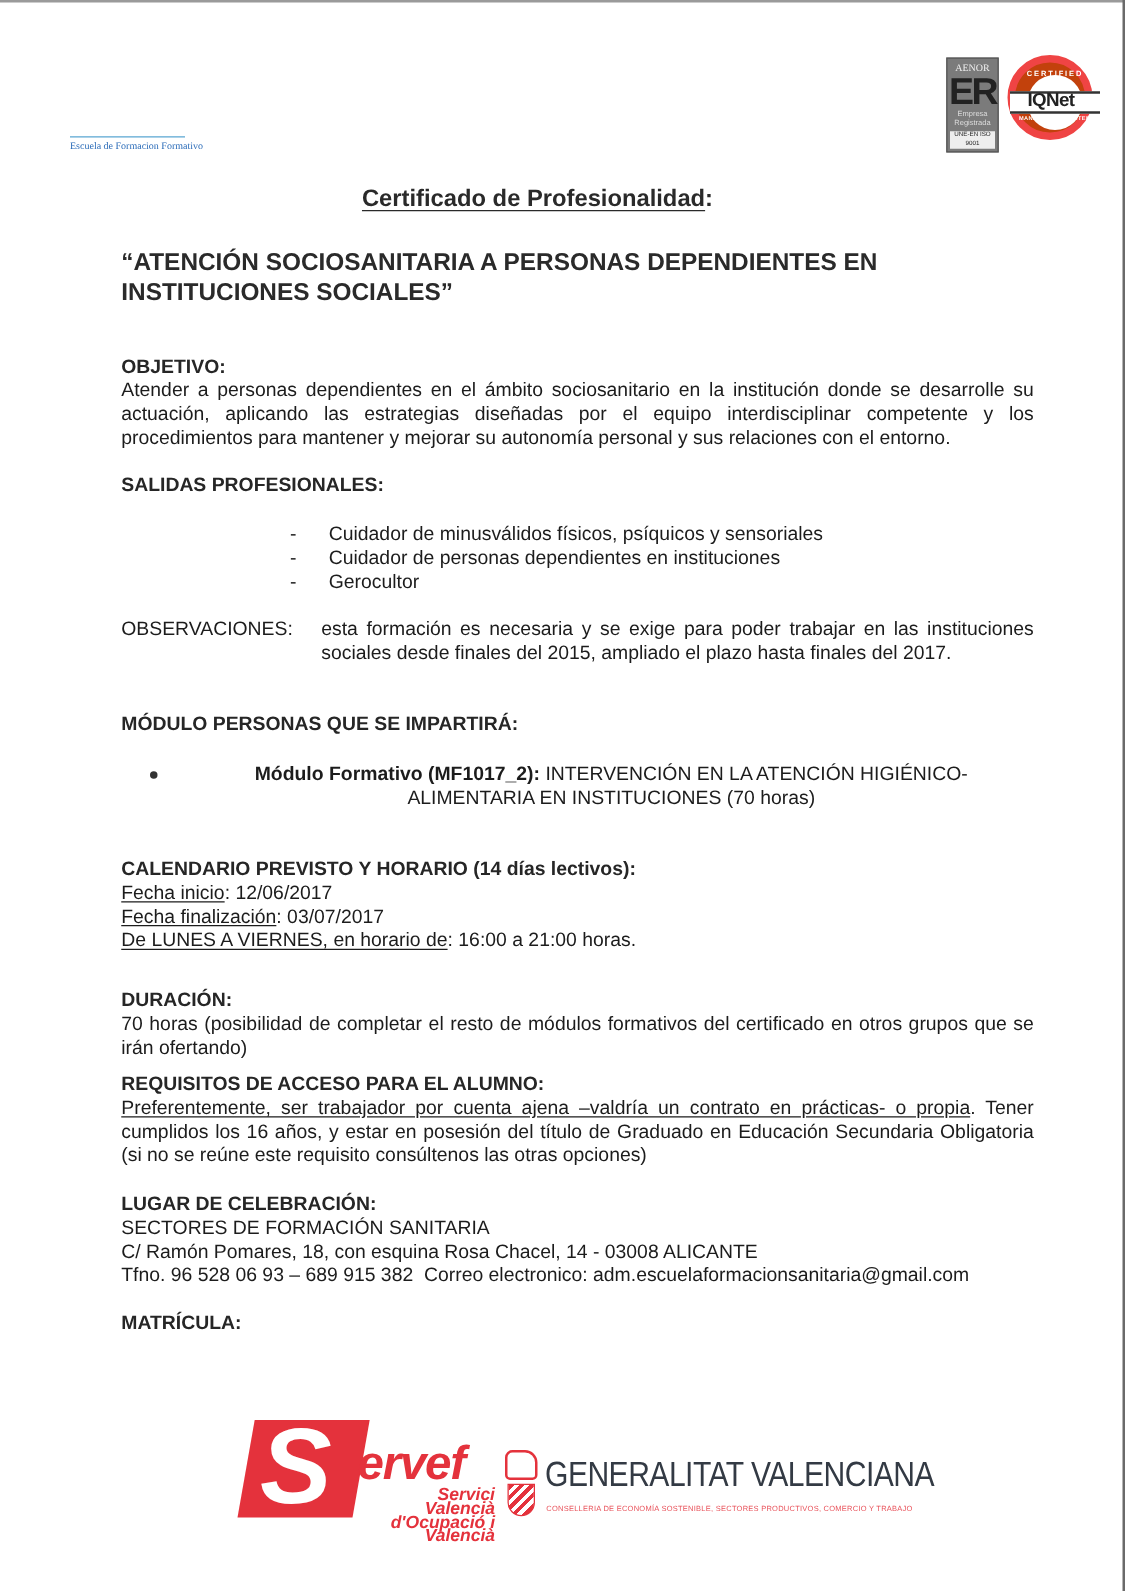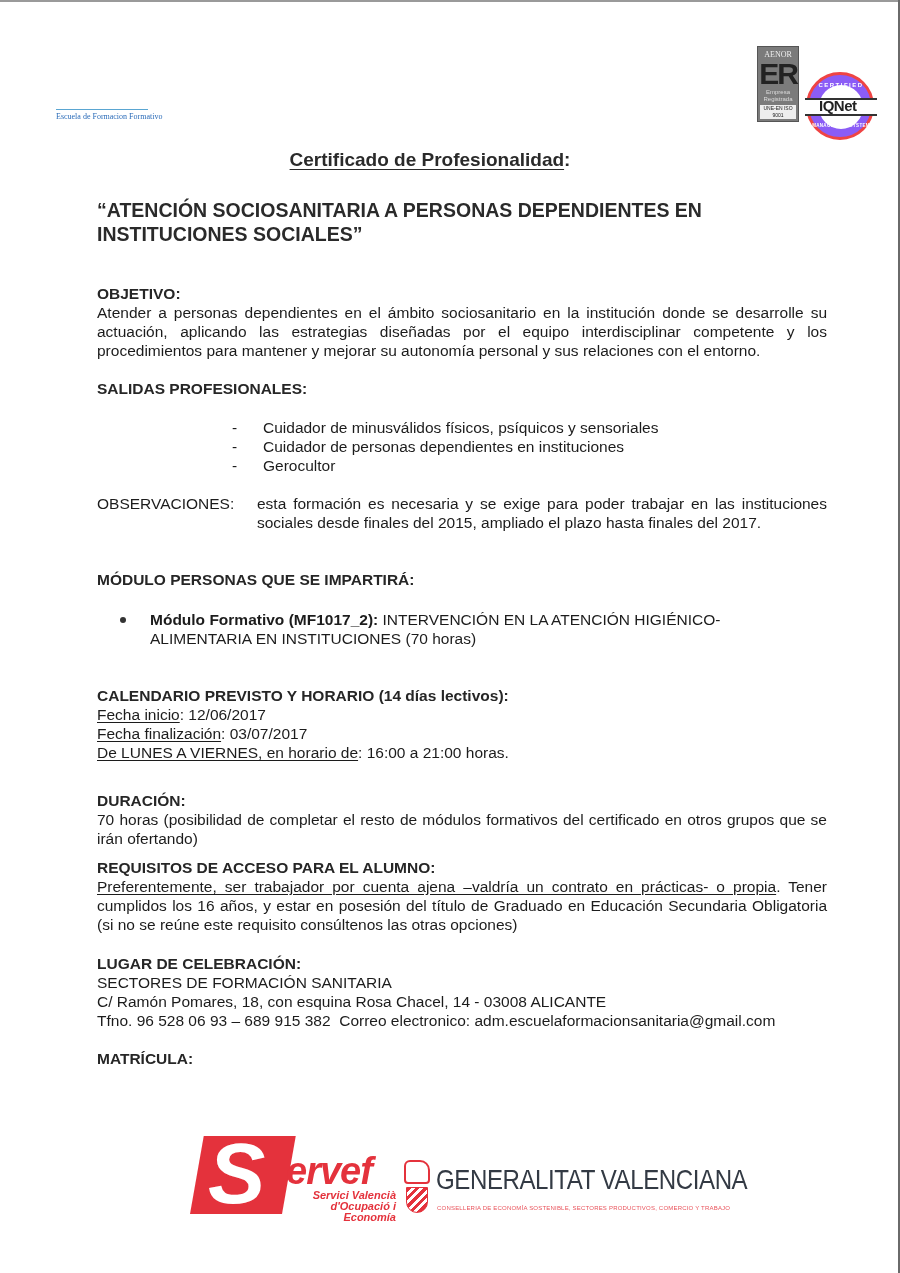--- a/index.html
+++ b/index.html
@@ -28,21 +28,21 @@
   .efs-plus { position: absolute; left: 76px; top: 22px; font-size: 26px; font-weight: bold; color: #2a6bb8; line-height: 26px; }
   .efs-underline { position: absolute; left: 0; top: 57px; width: 92px; height: 1px; background: #5aa6d2; }
   .efs-sub { position: absolute; left: 0; top: 60px; font-family: "Liberation Serif", serif; font-size: 8px; line-height: 10px; color: #2a6bb8; white-space: nowrap; }
 
   .aenor { position: absolute; left: 757px; top: 46px; width: 42px; height: 76px; background: #7b7b7b; border: 1px solid #555; }
   .aenor-top { color: #eee; font-family: "Liberation Serif", serif; font-size: 8px; text-align: center; margin-top: 3px; line-height: 9px; }
   .aenor-er { color: #222; font-weight: bold; font-size: 30px; text-align: center; line-height: 30px; letter-spacing: -2px; }
   .aenor-sub { color: #ddd; font-size: 6px; line-height: 7px; text-align: center; }
   .aenor-bottom { position: absolute; left: 2px; right: 2px; bottom: 2px; background: #eee; color: #222; font-size: 5px; line-height: 7px; text-align: center; }
 
-  .iqnet { position: absolute; left: 806px; top: 72px; width: 68px; height: 68px; border-radius: 50%; background: #8b5cf6; border: 3px solid #ef4444; }
+  .iqnet { position: absolute; left: 806px; top: 44px; width: 68px; height: 68px; border-radius: 50%; background: #c2410c; border: 6px solid #ef4444; }
   .iqnet-inner { position: absolute; left: 10px; top: 10px; width: 44px; height: 44px; border-radius: 50%; background: #ffffff; }
   .iqnet-band { position: absolute; left: -4px; top: 23px; width: 72px; height: 18px; background: #fff; border-top: 2px solid #333; border-bottom: 2px solid #333; }
   .iqnet-text { position: absolute; left: 10px; top: 22px; font-weight: bold; font-size: 15px; line-height: 18px; color: #222; letter-spacing: -0.5px; }
   .iqnet-ring-top { position: absolute; left: 0; top: 1px; width: 64px; text-align: center; font-size: 6px; color: #fff; letter-spacing: 1.5px; font-weight: bold; }
   .iqnet-ring-bot { position: absolute; left: 0; bottom: 2px; width: 64px; text-align: center; font-size: 4.5px; color: #fff; letter-spacing: .3px; font-weight: bold; }
 
   
   .cert-title {
     position: absolute; left: 0; width: 860px; top: 148px; text-align: center;
     font-size: 19px; line-height: 24px; font-weight: bold; color: #2a2a2a;
@@ -60,31 +60,31 @@
   .list-dash { position: absolute; left: 232px; top: 418px; }
   .list-dash li { list-style: none; position: relative; padding-left: 31px; height: 19px; }
   .list-dash li .dash { position: absolute; left: 0; top: 0; }
 
   .obs { position: absolute; left: 97px; top: 494px; width: 730px; }
   .obs-label { position: absolute; left: 0; top: 0; }
   .obs-text { position: absolute; left: 160px; top: 0; width: 570px; text-align: justify; text-align-last: left; }
 
   .bullet-item { position: absolute; left: 120px; top: 610px; width: 680px; }
   .bullet-dot { position: absolute; left: 0; top: 7px; width: 6px; height: 6px; border-radius: 50%; background: #333; }
-  .bullet-text { position: absolute; left: 30px; top: 0; width: 650px; }
+  .bullet-text { position: absolute; left: 44px; top: 0; width: 650px; text-align: center; }
 
   .ul { text-decoration: underline; text-underline-offset: 2px; }
   .bold { font-weight: bold; }
 
   
   .servef { position: absolute; left: 190px; top: 1136px; width: 210px; height: 80px; }
   .servef-box { position: absolute; left: 0; top: 0; width: 92px; height: 78px; background: #e4323c; transform: skewX(-10deg); transform-origin: bottom left; }
   .servef-s { position: absolute; left: 18px; top: -6px; font-size: 86px; line-height: 86px; font-weight: bold; font-style: italic; color: #ffffff; }
   .servef-rest { position: absolute; left: 96px; top: 16px; font-size: 38px; line-height: 38px; font-weight: bold; font-style: italic; color: #e4323c; letter-spacing: -1px; text-align: right; }
-  .servef-sub { position: absolute; left: 110px; top: 54px; font-size: 11px; line-height: 11px; font-weight: bold; font-style: italic; color: #e4323c; text-align: right; width: 96px; }
+  .servef-sub { position: absolute; left: 110px; top: 54px; font-size: 14px; line-height: 11px; font-weight: bold; font-style: italic; color: #e4323c; text-align: right; width: 96px; }
 
   .gva-emblem { position: absolute; left: 402px; top: 1160px; width: 30px; height: 56px; }
   .gva-crest { position: absolute; left: 2px; top: 0; width: 26px; height: 24px; border: 2px solid #e4323c; border-radius: 6px 10px 4px 4px; }
   .gva-shield { position: absolute; left: 4px; top: 27px; width: 22px; height: 26px; border-radius: 0 0 11px 11px; background: repeating-linear-gradient(135deg, #e4323c 0 3px, #ffffff 3px 6px); border: 1px solid #e4323c; }
   .gva-name { position: absolute; left: 436px; top: 1164px; font-size: 28px; line-height: 32px; color: #333a44; letter-spacing: -0.5px; transform: scaleX(0.86); transform-origin: left; white-space: nowrap; }
   .gva-sub { position: absolute; left: 437px; top: 1204px; font-size: 6px; line-height: 8px; color: #e4323c; white-space: nowrap; letter-spacing: .2px; opacity: .85; }
 </style>
 </head>
 <body>
 
@@ -171,21 +171,21 @@
 <div class="block" style="top:1049px;">
   <div class="section-head">MATRÍCULA:</div>
 </div>
 
 <div class="servef">
   <div class="servef-box"></div>
   <span class="servef-s">S</span>
   <span class="servef-rest">ervef</span>
   <div class="servef-sub">
     <div>Servici Valencià</div>
-    <div>d'Ocupació i Economía</div>
+    <div>d'Ocupació i Valencià</div>
   </div>
 </div>
 
 <div class="gva-emblem">
   <div class="gva-crest"></div>
   <div class="gva-shield"></div>
 </div>
 <div class="gva-name">GENERALITAT VALENCIANA</div>
 <div class="gva-sub">CONSELLERIA DE ECONOMÍA SOSTENIBLE, SECTORES PRODUCTIVOS, COMERCIO Y TRABAJO</div>
 

